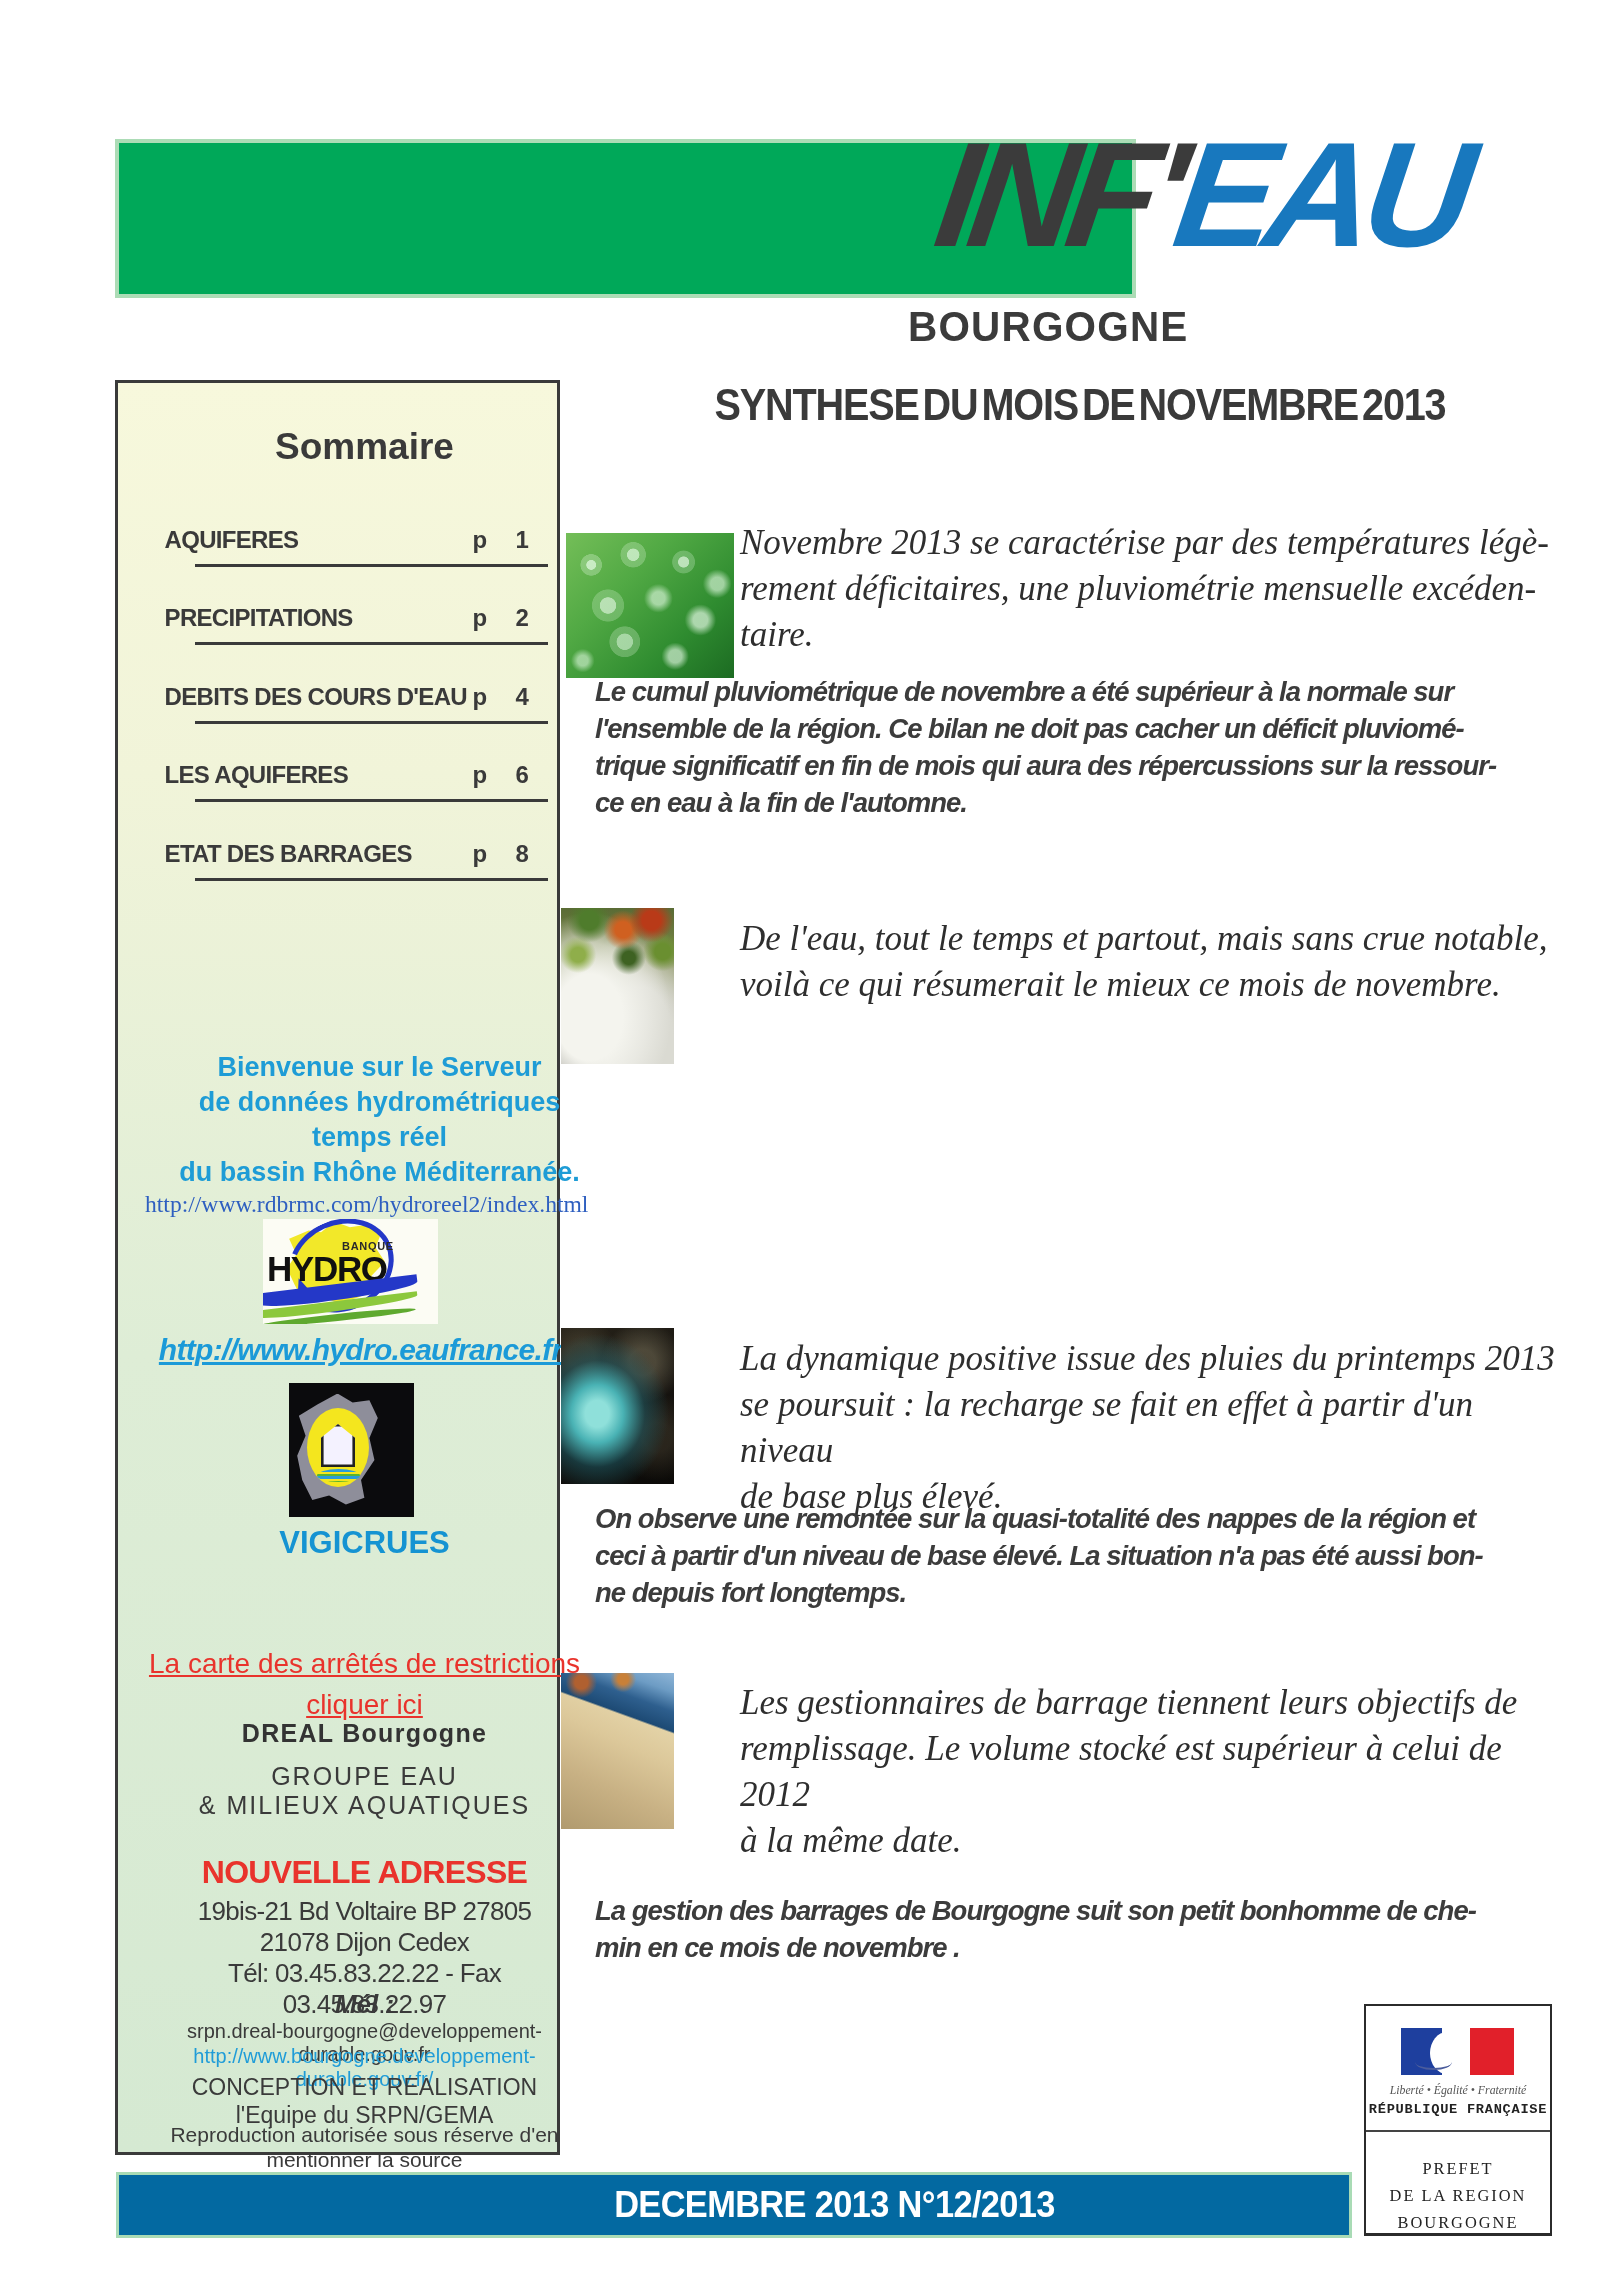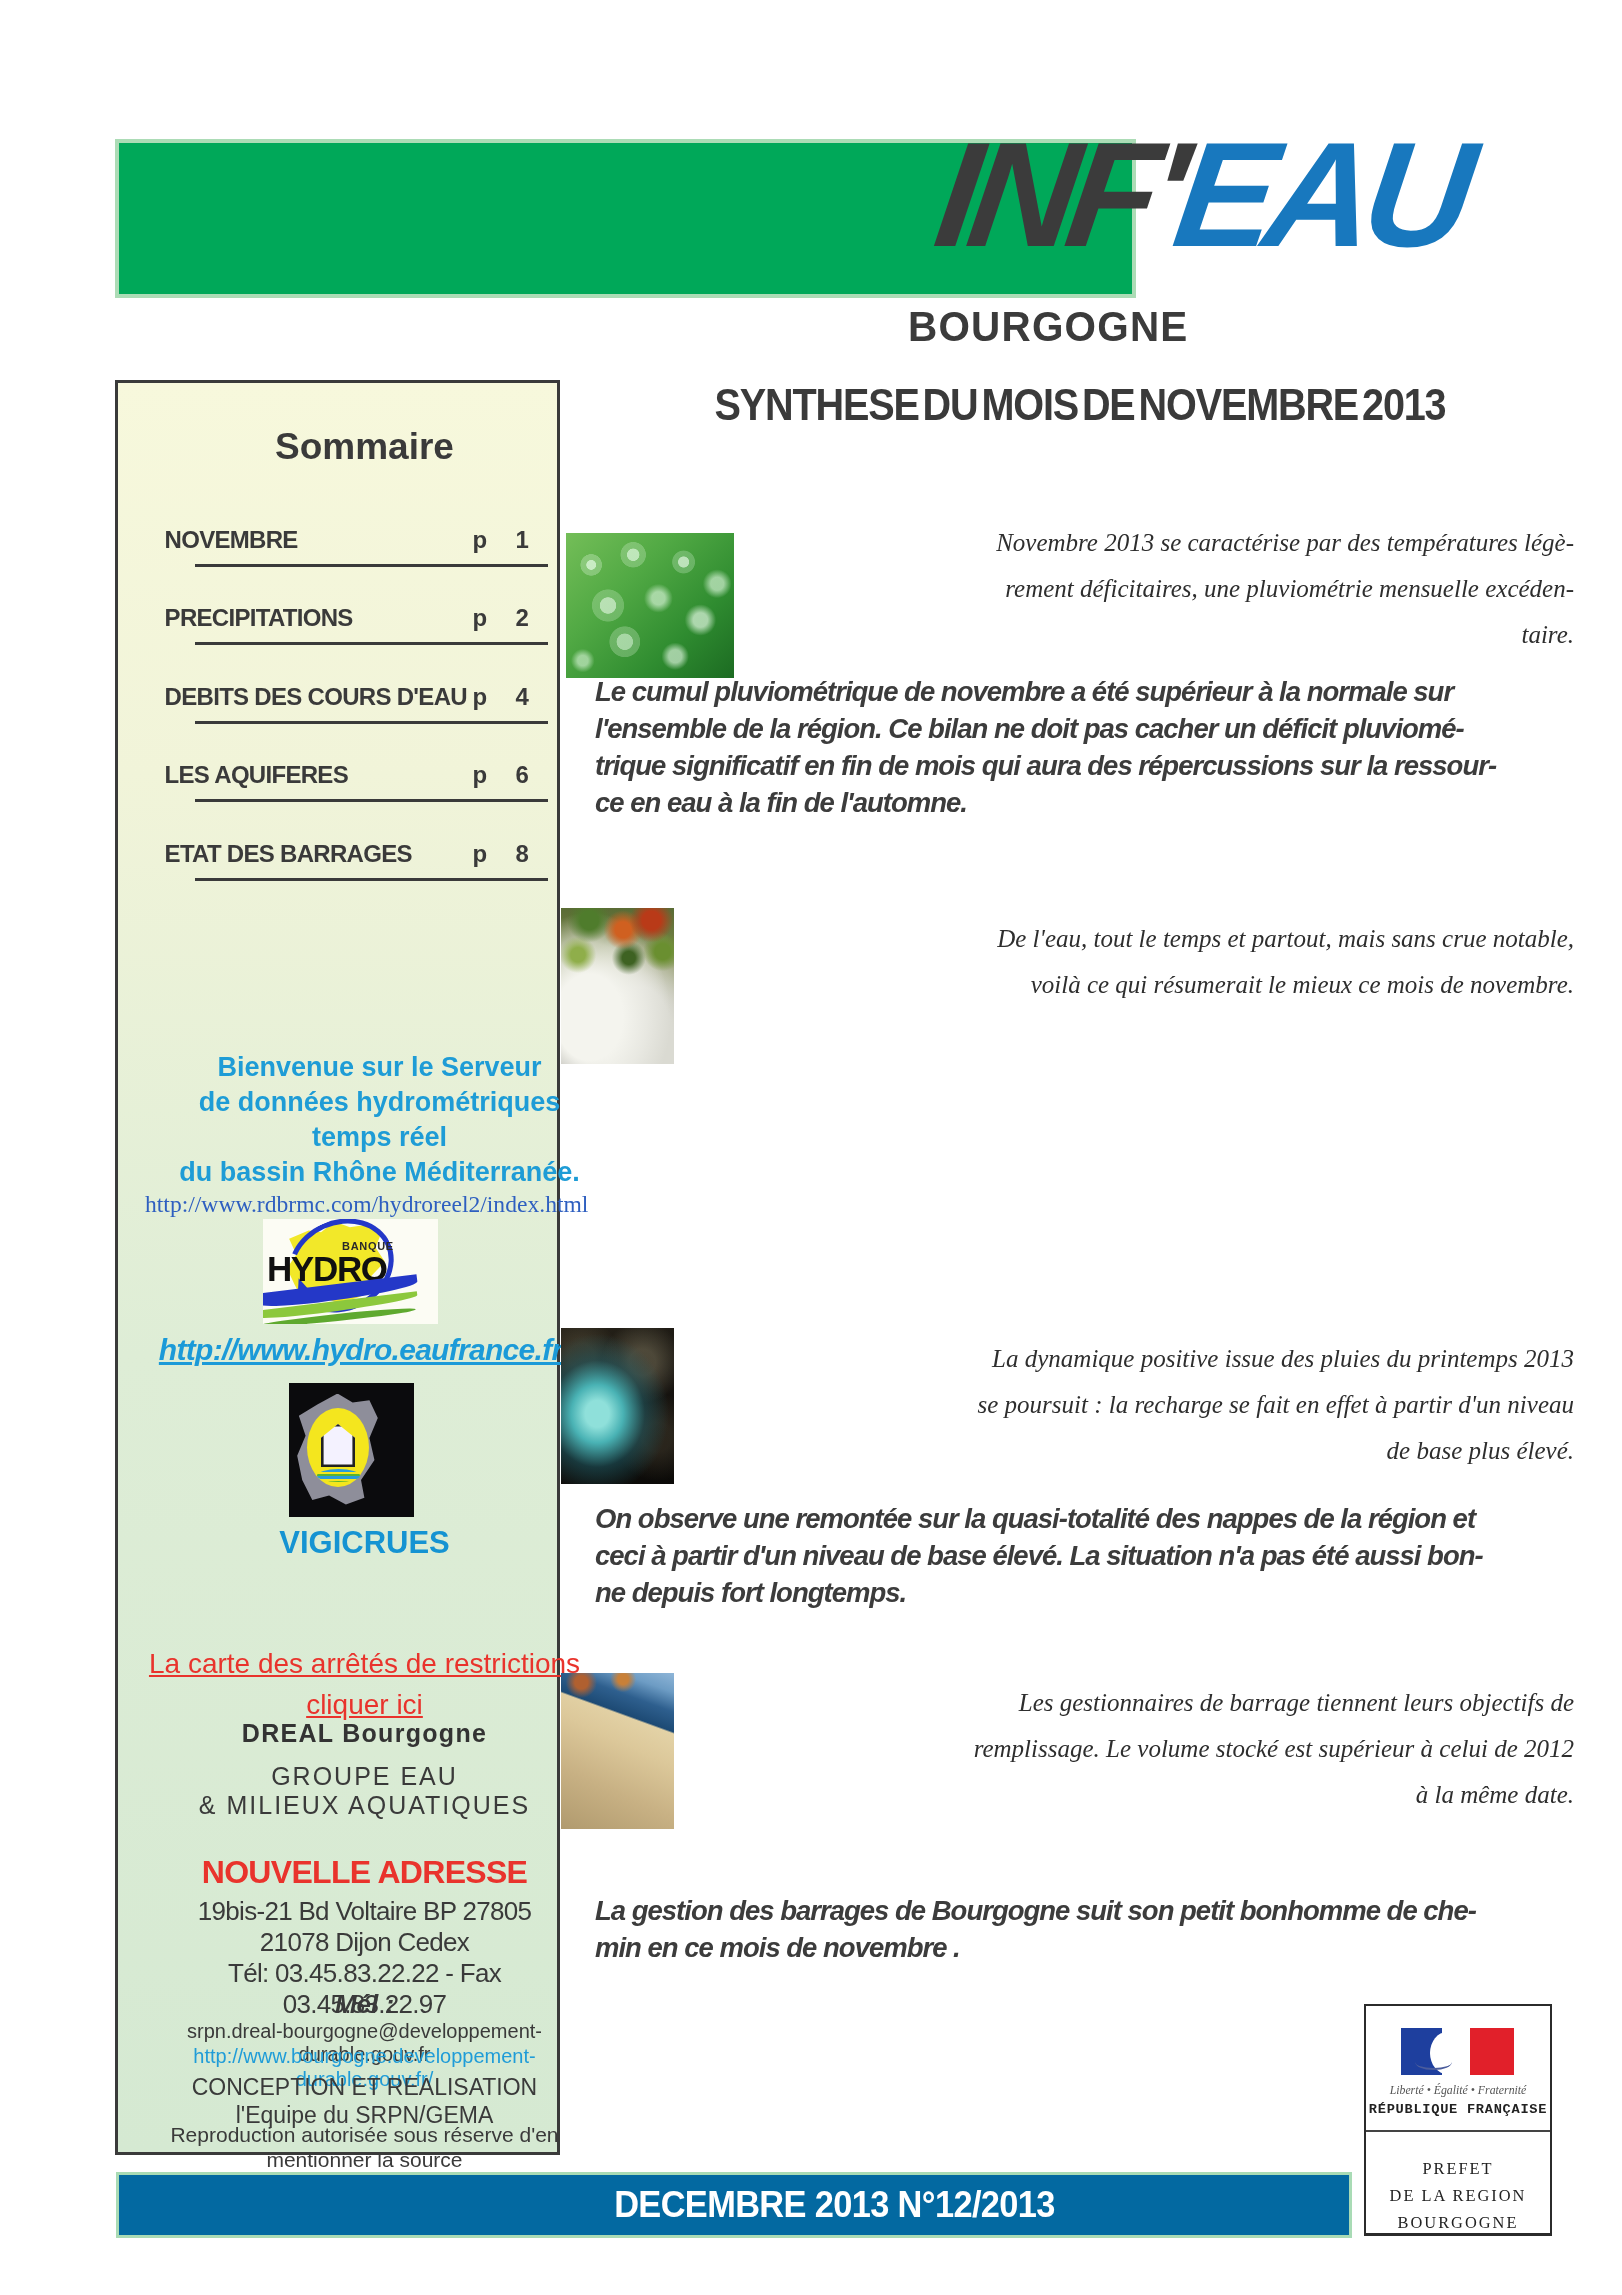--- a/index.html
+++ b/index.html
@@ -116,22 +116,22 @@
       radial-gradient(circle at 85% 70%, rgba(90,80,60,.35) 0 10%, transparent 30%),
       linear-gradient(160deg,#262219 0%,#171410 45%,#0B0A08 100%);}
   #photo4{left:561px;top:1673px;width:113px;height:156px;
     background:
       radial-gradient(circle at 18% 6%, #B06030 0 6.5px, transparent 15.7px),
       radial-gradient(circle at 55% 4%, #C88038 0 5.2px, transparent 13px),
       linear-gradient(200deg, #8FB6D8 0%, #6D9CC4 10%, #2E5F8E 20%, #1D4A74 30%, transparent 31%),
       linear-gradient(115deg, rgba(255,255,255,.55) 0 2%, transparent 3%),
       linear-gradient(25deg, #B09A6E 0%, #C8B184 30%, #DCC89A 55%, #EADCB2 85%, #F2E8C6 100%);}
 
-  .quote{position:absolute;left:756px;width:818px;font-family:"Liberation Serif",serif;
-    font-style:italic;font-size:25px;color:#2E2E2E;line-height:46px;text-align:right;}
+  .quote{position:absolute;left:740px;width:818px;font-family:"Liberation Serif",serif;
+    font-style:italic;font-size:35px;color:#2E2E2E;line-height:46px;}
   .body-bold{position:absolute;left:595px;width:982px;font-weight:bold;font-style:italic;
     font-size:27.5px;color:#3C3C3C;line-height:37px;letter-spacing:-1px;}
 
   
   #footer-bar{left:116px;top:2172px;width:1230px;height:60px;background:#0369a1;border:3.9px solid #A9DBB5;}
   #footer-text{left:0;top:9.2px;width:100%;text-align:center;text-indent:216px;color:#fff;
     font-weight:bold;font-size:37px;letter-spacing:-0.7px;transform:scaleX(.93);transform-origin:center;}
 
   
   #prefet-box{left:1364px;top:2004px;width:188px;height:232px;box-sizing:border-box;
@@ -161,21 +161,21 @@
   </div>
   <div class="abs" id="logo"><span class="inf">INF'</span><span class="eau">EAU</span></div>
   <div class="abs" id="region">BOURGOGNE</div>
 
   <div class="abs" id="page-title">SYNTHESE DU MOIS DE NOVEMBRE 2013</div>
 
   <div class="abs" id="sidebar">
     <div class="abs som-title">Sommaire</div>
 
     <div class="abs som-item" style="top:143px">
-      <span>NOVEMBRE</span>
+      <span>AQUIFERES</span>
       <span class="som-p">p</span>
       <span class="som-num">1</span>
     </div>
     <div class="abs som-line" style="top:181px"></div>
 
     <div class="abs som-item" style="top:221px">
       <span>PRECIPITATIONS</span>
       <span class="som-p">p</span>
       <span class="som-num">2</span>
     </div>

